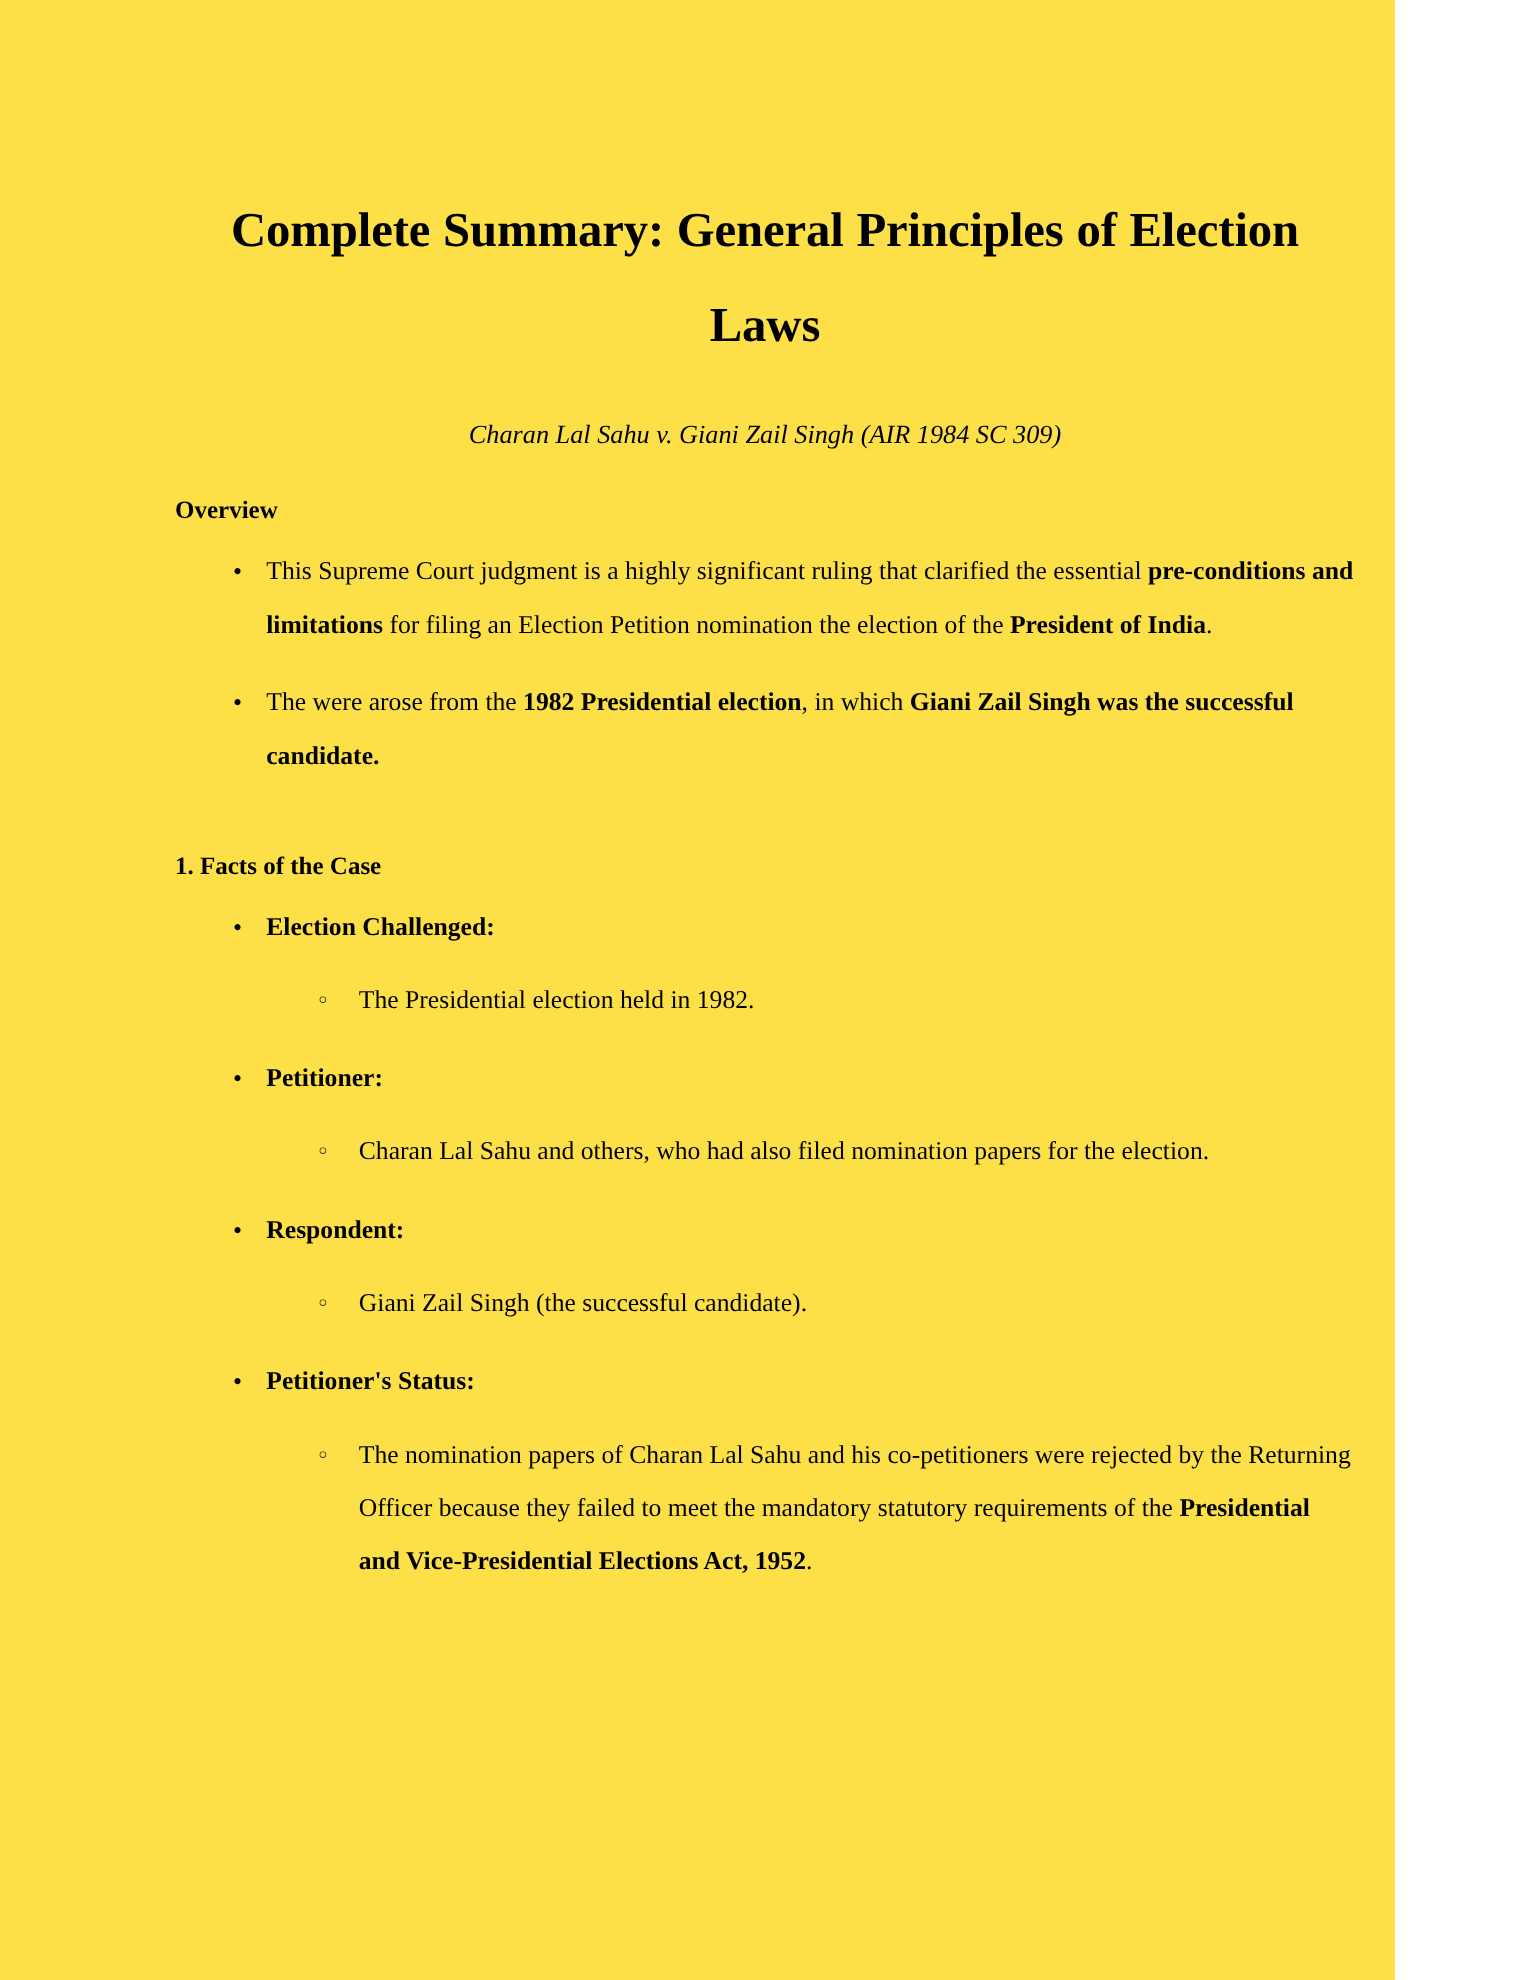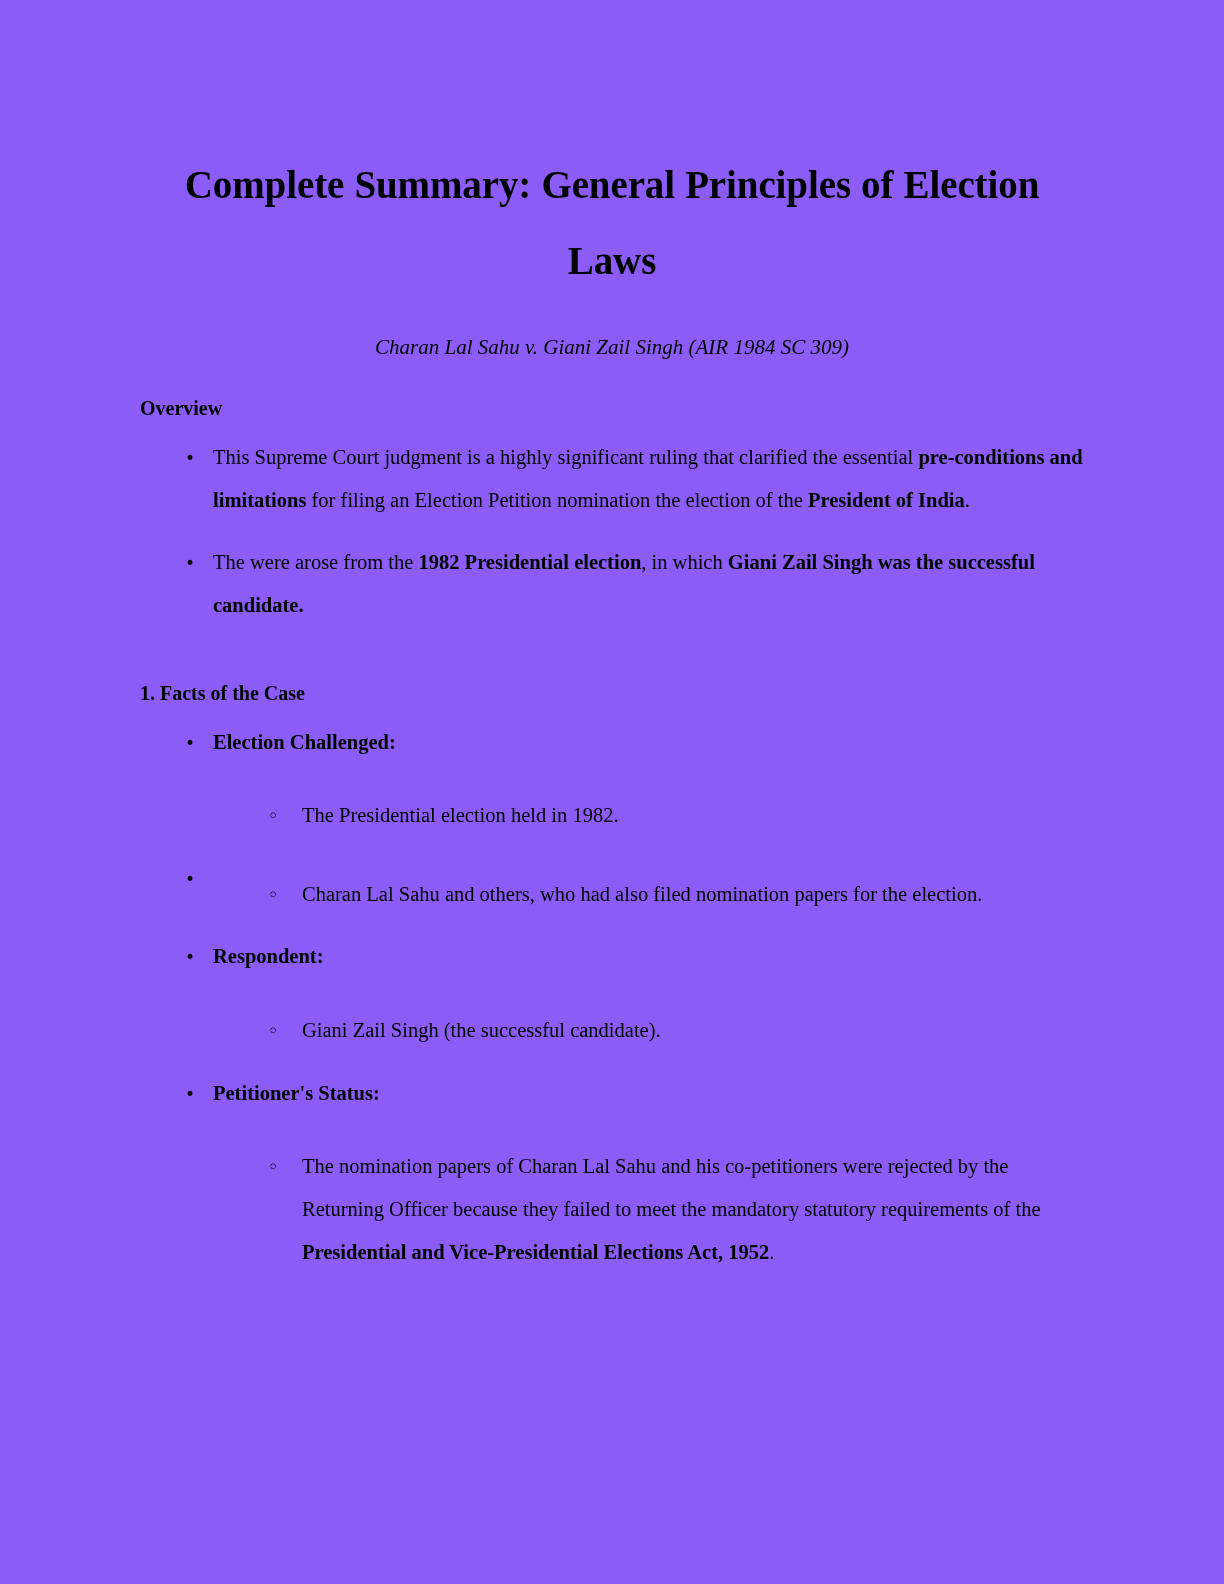--- a/index.html
+++ b/index.html
@@ -10,23 +10,23 @@
   }
   body {
     width: 1224px;
     height: 1584px;
     font-family: "Liberation Serif", "DejaVu Serif", serif;
     color: #000000;
     -webkit-font-smoothing: antialiased;
   }
   .page {
     position: relative;
-    width: 1224px;
+    width: 1116px;
     height: 1584px;
-    background: #8b5cf6;
+    background: #fde047;
     box-sizing: border-box;
     padding: 0;
     overflow: hidden;
   }
   .content {
     position: absolute;
     left: 140px;
     top: 0;
     width: 944px;
   }
@@ -90,21 +90,21 @@
     line-height: 2.08;
   }
   ul.level1 > li > .marker::before {
     content: "\2022";
     font-family: "DejaVu Sans", sans-serif;
     font-size: 17px;
   }
 
   ul.level2 {
     list-style: none;
-    margin: 15px;
+    margin: 0;
     padding: 0;
     padding-top: 16px;
   }
   ul.level2 > li {
     position: relative;
     padding-left: 74px;
     margin-bottom: 18px;
     font-size: 20.5px;
     line-height: 2.08;
   }
@@ -161,20 +161,21 @@
               <span class="item-body"><span style="font-weight: bold;">Election Challenged:</span></span>
               <ul class="level2">
                 <li>
                   <span class="marker"></span>
                   <span class="item-body"><span>The Presidential election held in 1982.</span></span>
                 </li>
               </ul>
             </li>
             <li>
               <span class="marker"></span>
+              <span class="item-body"><span style="font-weight: bold;">Petitioner:</span></span>
               <ul class="level2">
                 <li>
                   <span class="marker"></span>
                   <span class="item-body"><span>Charan Lal Sahu and others, who had also filed nomination papers for the election.</span></span>
                 </li>
               </ul>
             </li>
             <li>
               <span class="marker"></span>
               <span class="item-body"><span style="font-weight: bold;">Respondent:</span></span>

